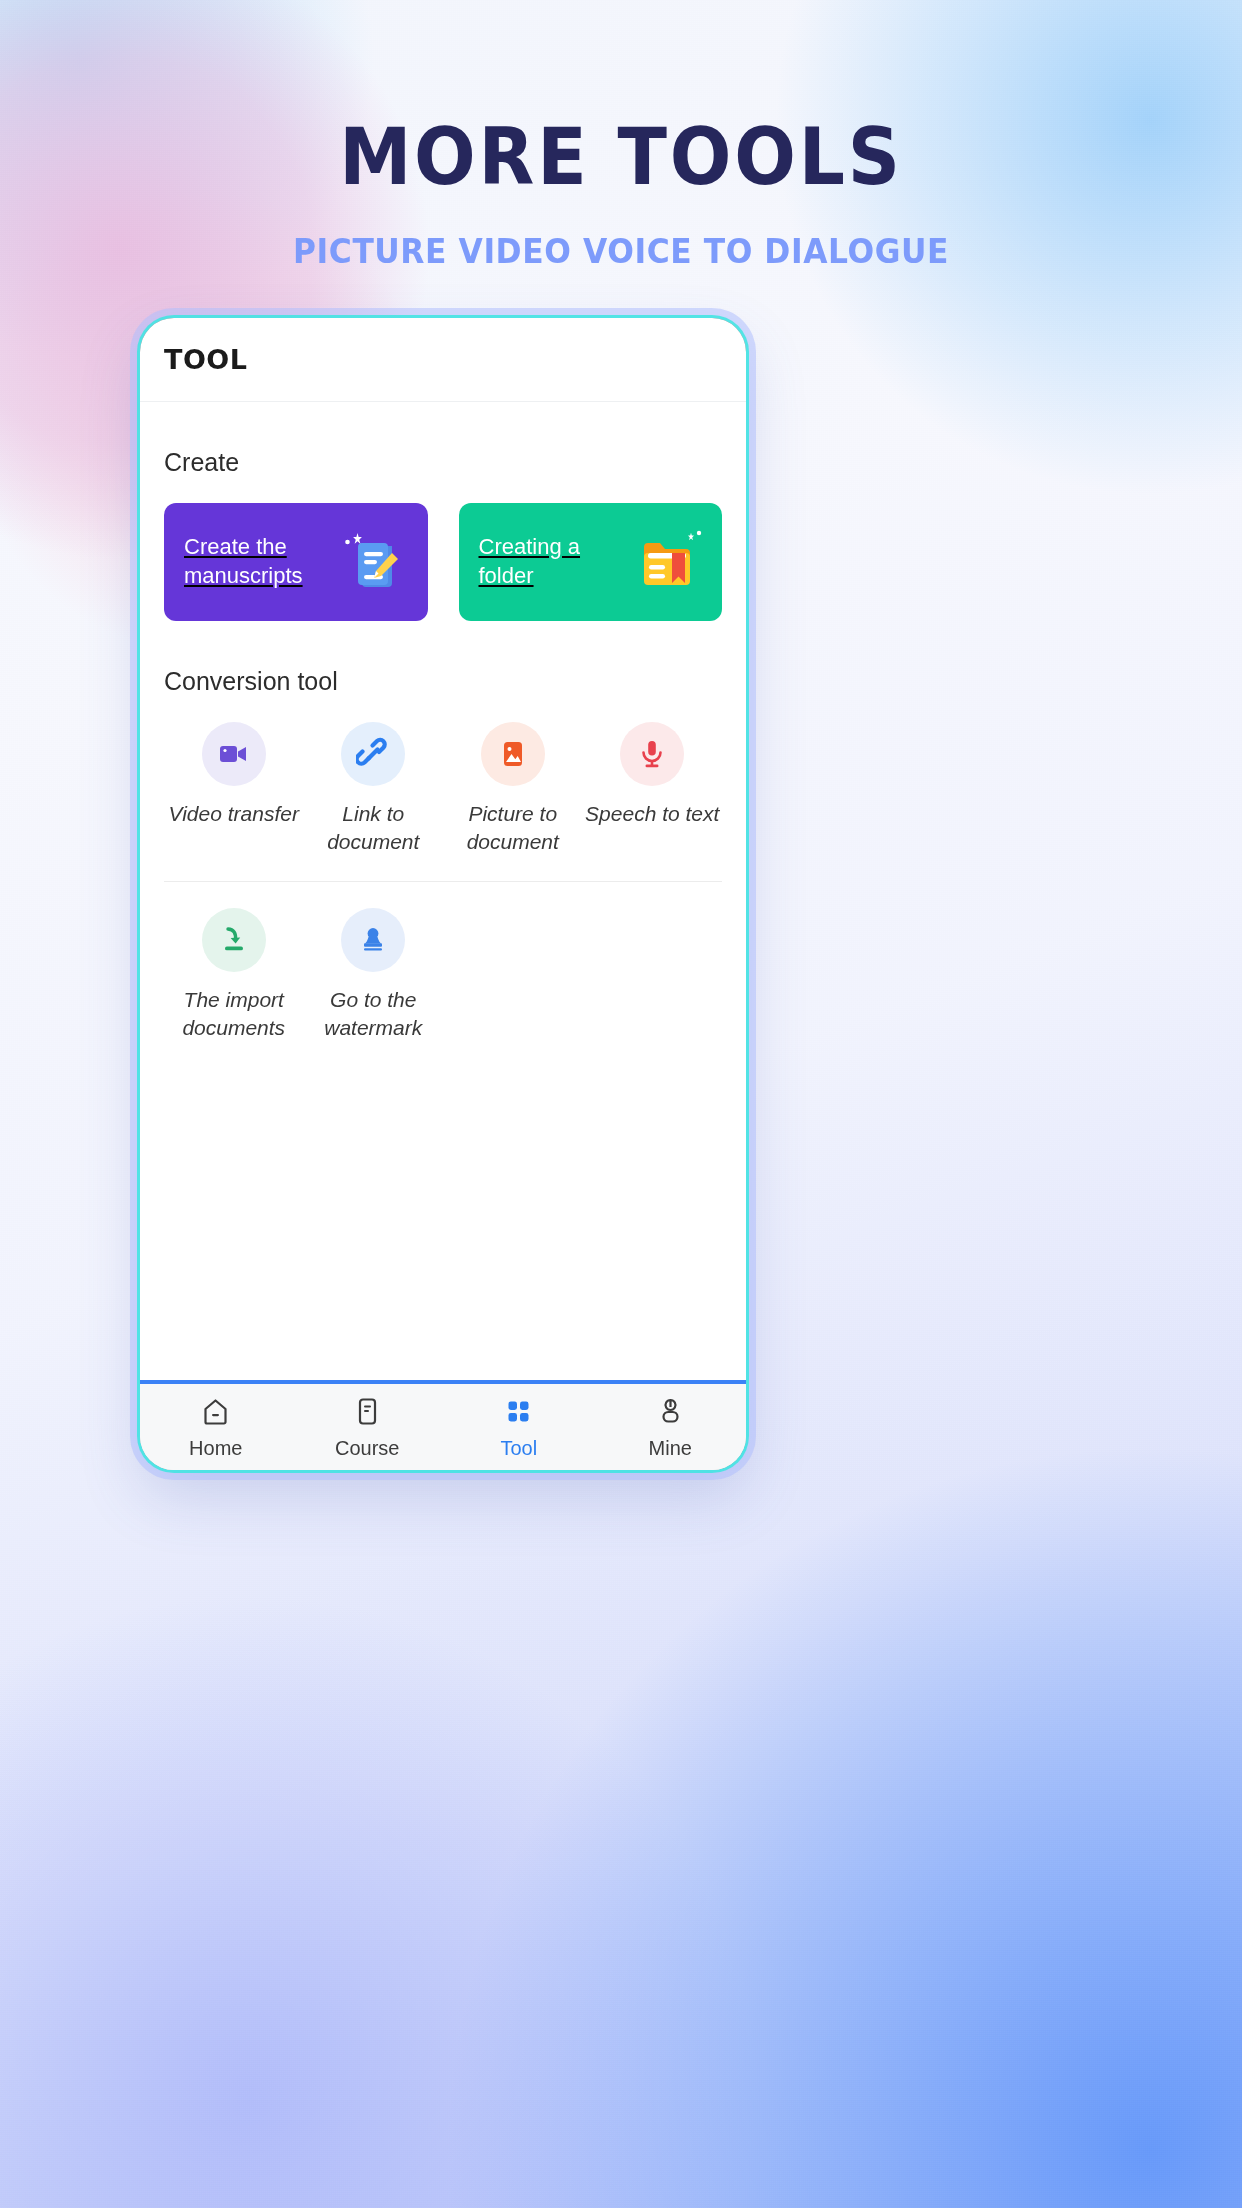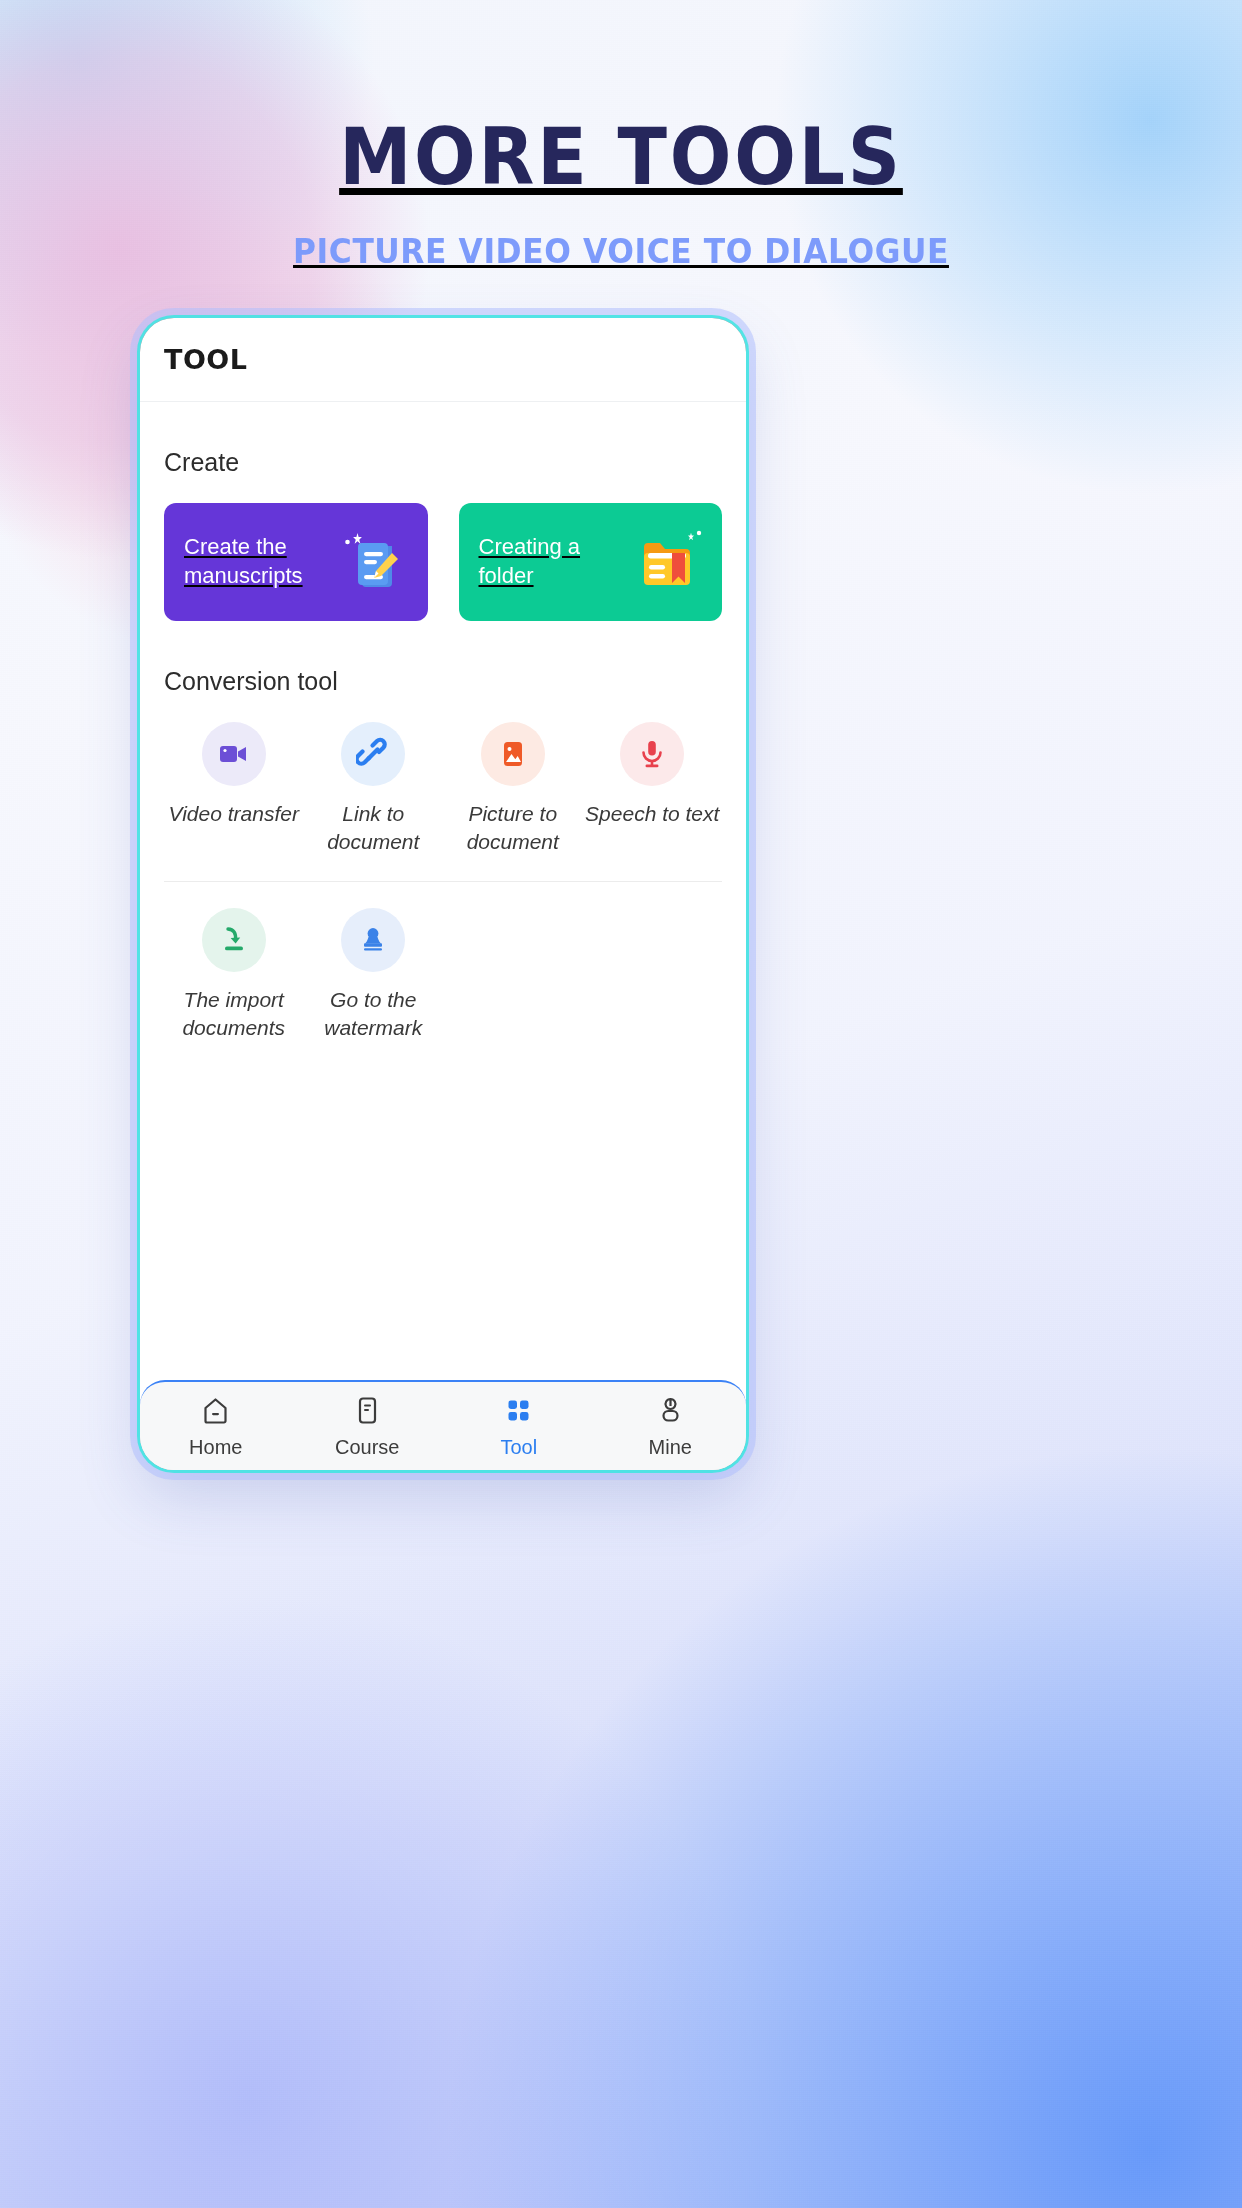--- a/index.html
+++ b/index.html
@@ -20,21 +20,21 @@
       linear-gradient(160deg, #f3f6fd 0%, #f7f8fe 28%, #f2f4fe 50%, #dfe4fc 72%, #b6c4fb 100%);
   }
   .noise {
     position:absolute; inset:0; pointer-events:none; opacity:0.16;
     background-image:
       repeating-linear-gradient(0deg, rgba(255,255,255,0.08) 0 1px, rgba(0,0,0,0.03) 1px 2px),
       repeating-linear-gradient(90deg, rgba(255,255,255,0.06) 0 1px, rgba(0,0,0,0.02) 1px 2px);
   }
 
   
-  .headline-wrap { position:absolute; top:118px; left:0; width:1242px; text-align:center;text-decoration:underline; }
+  .headline-wrap { position:absolute; top:118px; left:0; width:1242px; text-align:center; }
   .headline {
     font-family:"DejaVu Sans", sans-serif;
     font-size:78px; font-weight:bold; letter-spacing:3px;
     color:#26275c; line-height:1;
     transform:scaleX(0.93); transform-origin:center;
   }
   .subheadline {
     margin-top:36px;
     font-family:"DejaVu Sans", sans-serif;
     font-size:33px; font-weight:bold; letter-spacing:0.6px;
@@ -107,22 +107,21 @@
   }
   .tool-divider {
     height:1px; background:#ececec; margin:26px 0 26px 0;
   }
 
   
   .tabbar {
     flex:0 0 90px; height:90px;
     background:#f7f8f9;
     display:flex; align-items:center;
-    border-top:2px solid #3b82f6;
-    border-radius:25px;
+    border-top:4px solid #3b82f6;
   }
   .tab {
     flex:1; display:flex; flex-direction:column; align-items:center; gap:9px;
   }
   .tab svg { width:33px; height:33px; display:block; }
   .tab-label { font-size:20px; color:#3c3c3c; }
   .tab.active .tab-label { color:#2b7ef0; }
 </style>
 </head>
 <body>

